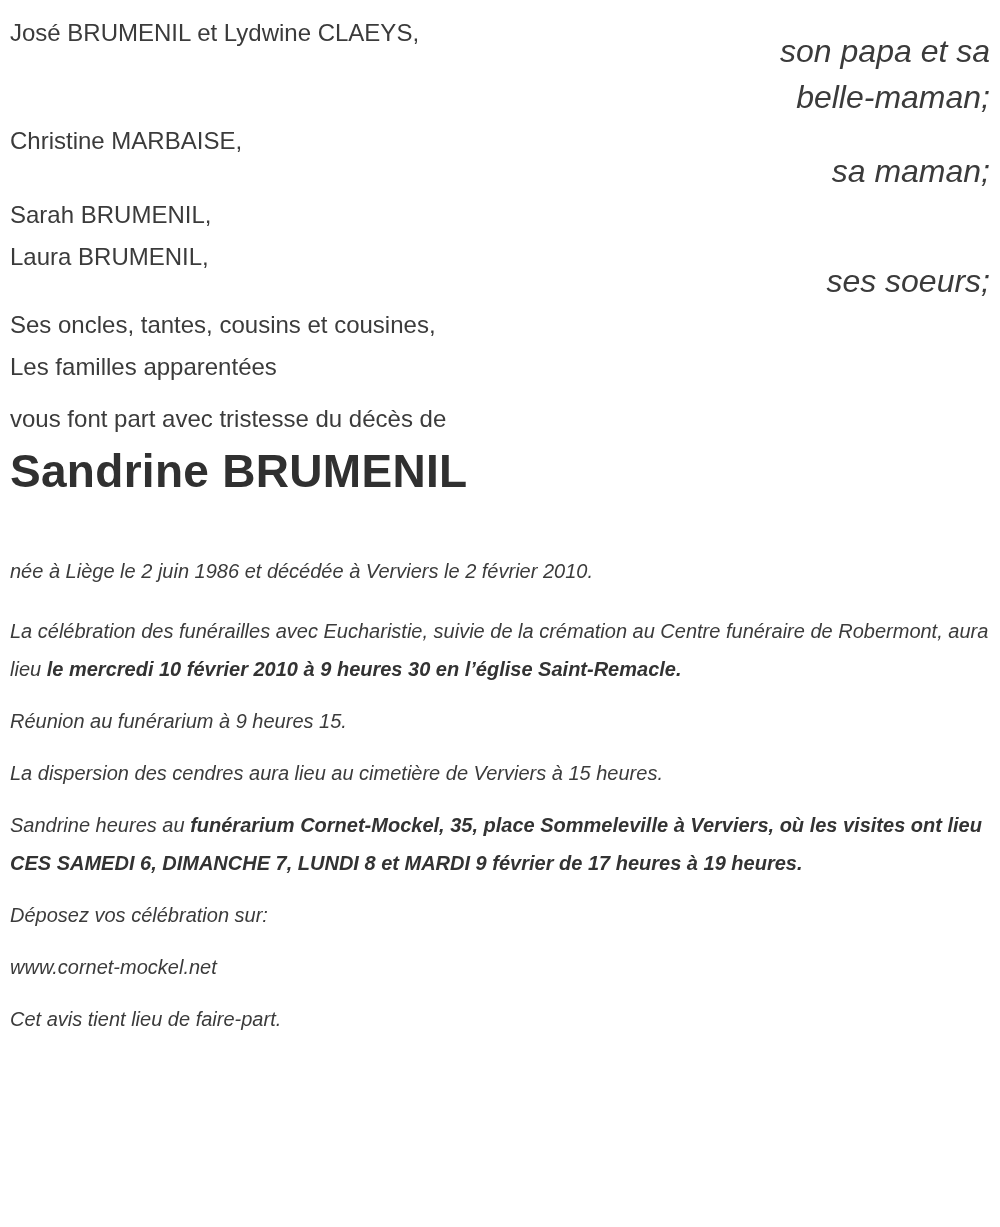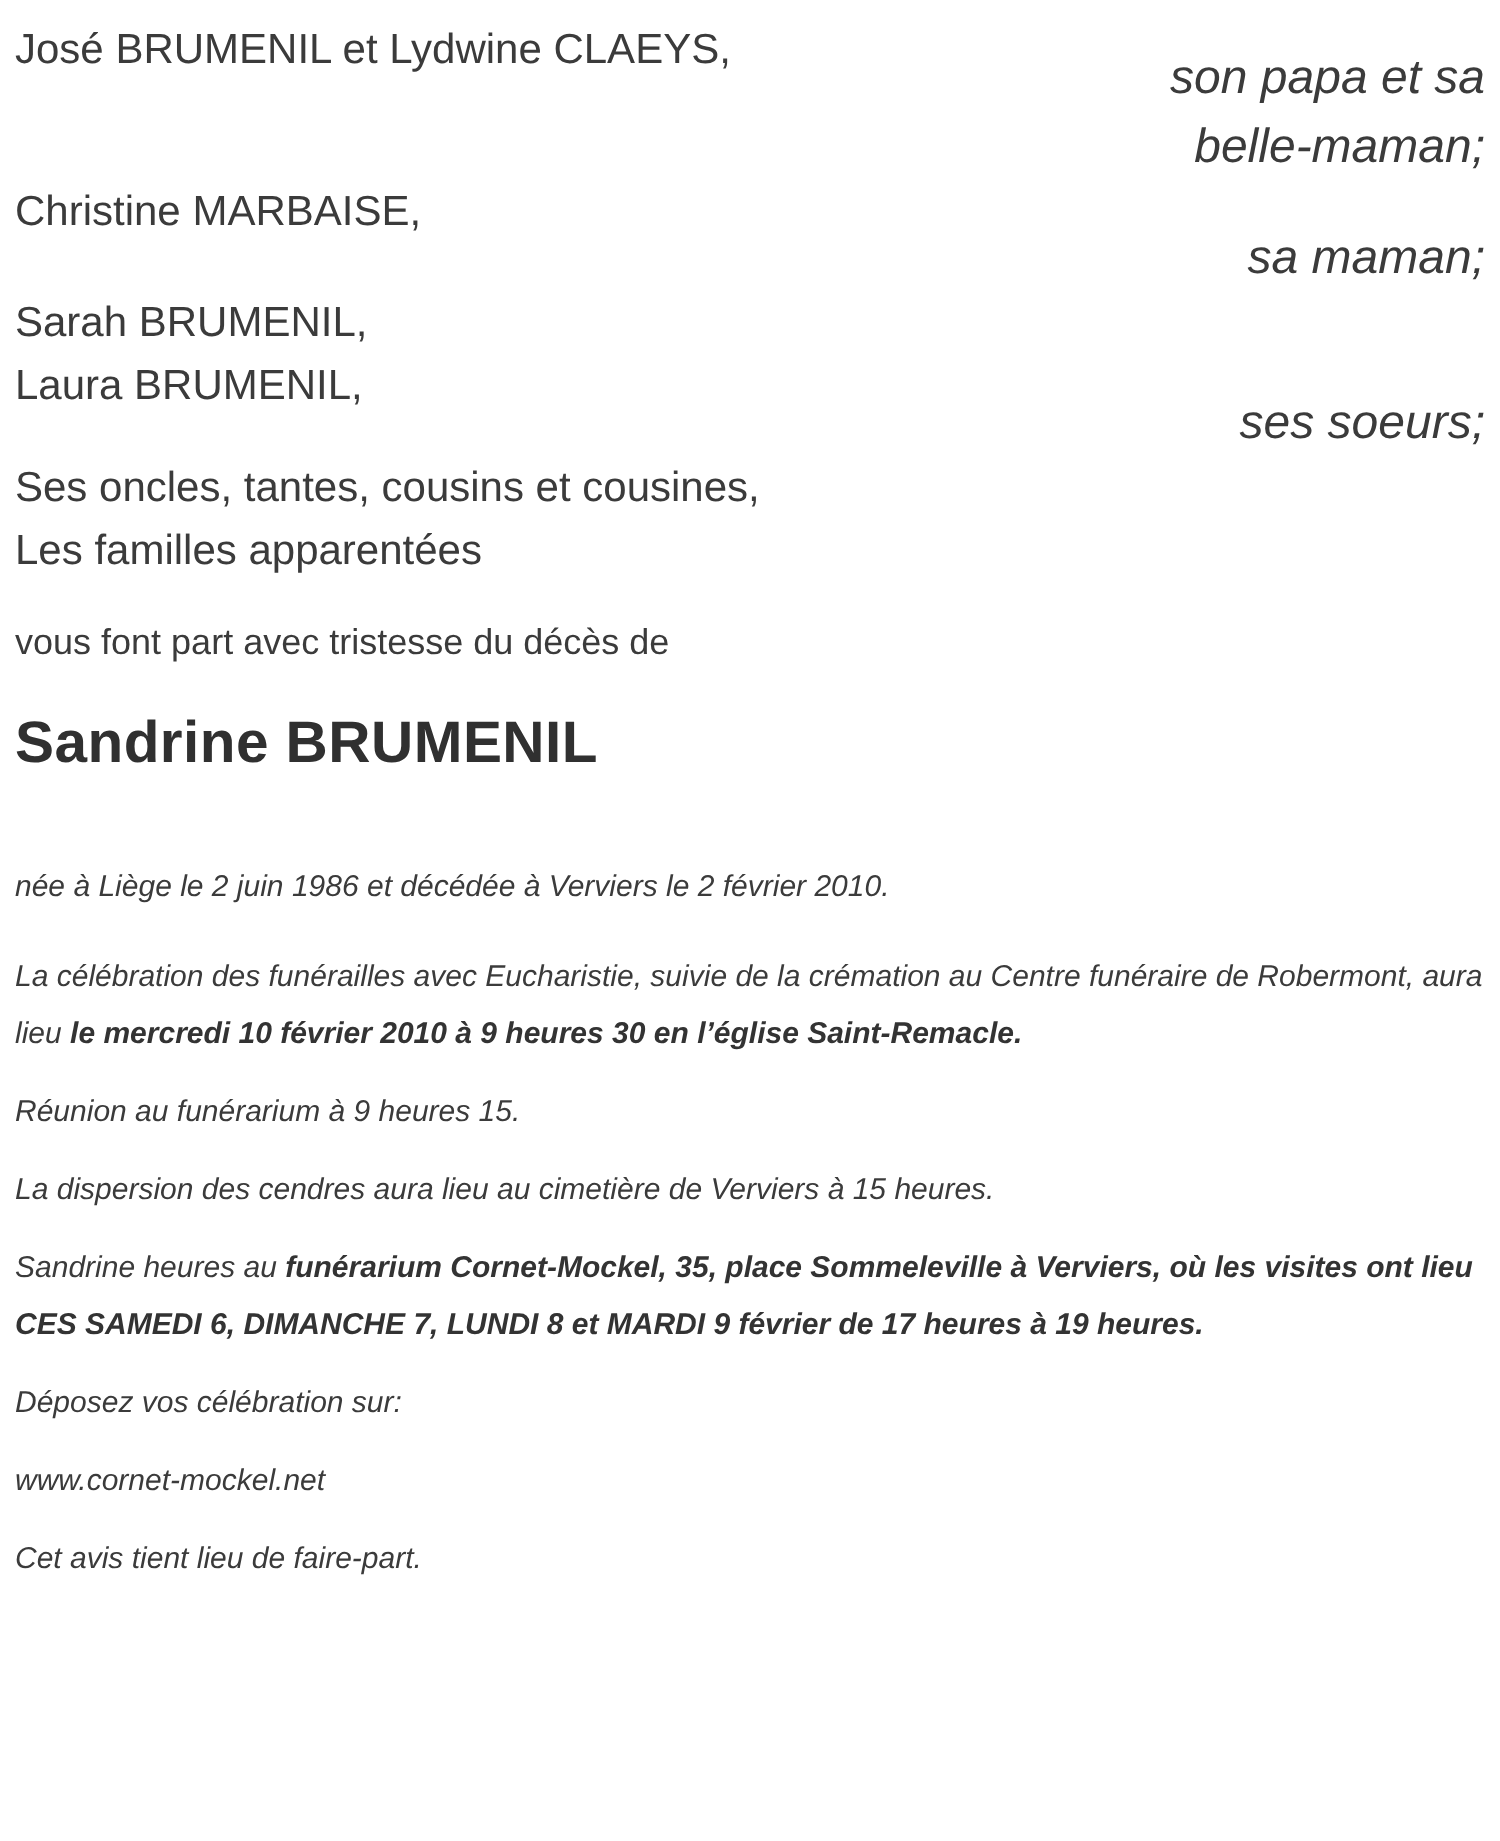--- a/index.html
+++ b/index.html
@@ -14,44 +14,44 @@
     box-sizing: border-box;
     padding: 12px 10px 24px 10px;
     background: #ffffff;
   }
   .rel-group {
     display: flex;
     justify-content: space-between;
     align-items: flex-start;
   }
   .rel-names {
-    font-size: 28px;
+    font-size: 24px;
     line-height: 42px;
     white-space: nowrap;
   }
   .rel-role {
     font-style: italic;
     text-align: right;
     font-size: 32px;
     line-height: 46px;
     white-space: nowrap;
   }
   .pt16 { padding-top: 16px; }
   .pt28 { padding-top: 28px; }
   .pt64 { padding-top: 64px; }
   .announcement {
     font-size: 24px;
     line-height: 42px;
-    margin-top: 20px;
+    margin-top: 10px;
   }
   .deceased {
-    font-size: 39px;
+    font-size: 46px;
     font-weight: 700;
     color: #303030;
-    margin-top: 24px;
+    margin-top: 4px;
     letter-spacing: 0.3px;
   }
   .paragraphs { margin-top: 54px; }
   .para {
     font-size: 20px;
     line-height: 38px;
     margin: 12px 0 14px 0;
     font-style: italic;
   }
   .para.gap-after { margin-bottom: 22px; }

